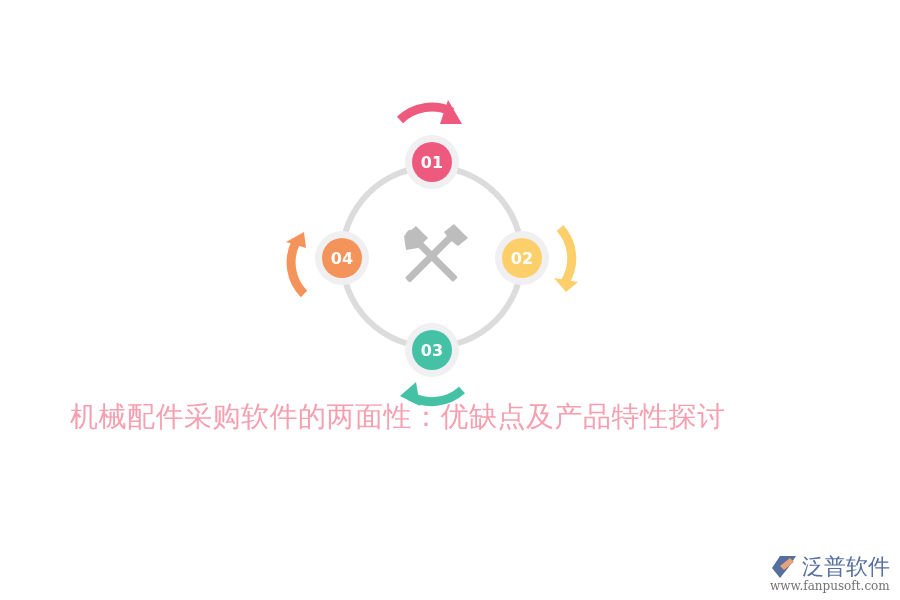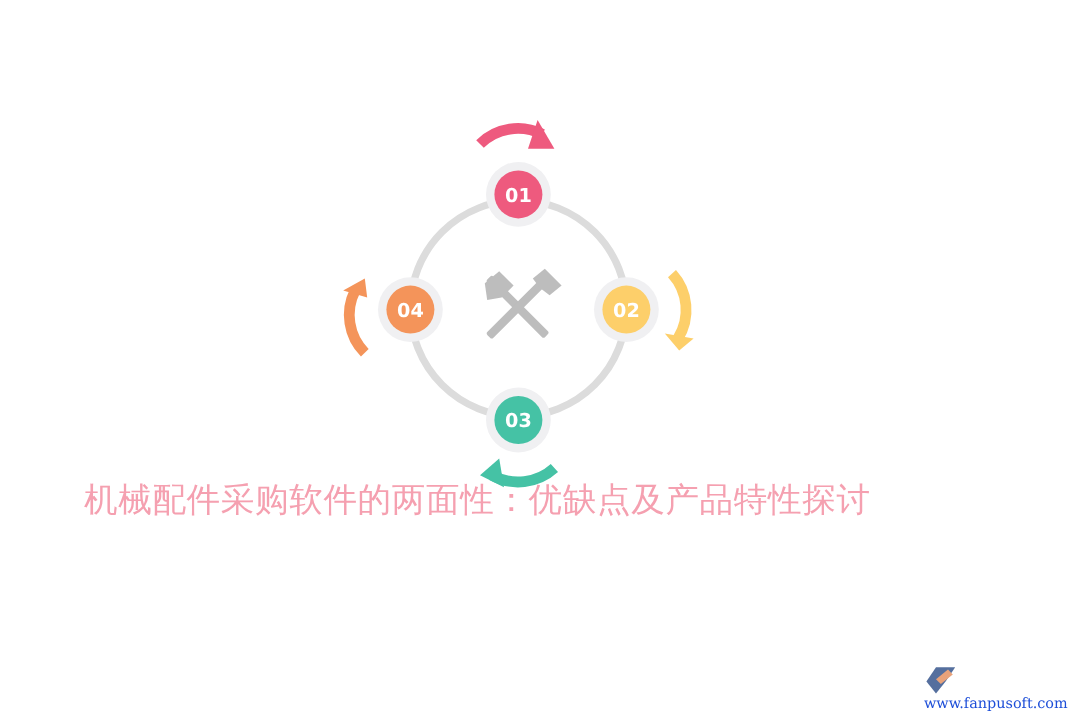--- a/index.html
+++ b/index.html
@@ -2,21 +2,21 @@
 <html><head>
 <meta charset="utf-8">
 <style>
   html,body{margin:0;padding:0;background:#ffffff;}
   body{width:900px;height:600px;position:relative;overflow:hidden;font-family:"DejaVu Sans",sans-serif;}
   #diagram{position:absolute;left:0;top:0;}
   .num{font-family:"DejaVu Sans",sans-serif;font-weight:bold;font-size:16px;fill:#ffffff;}
   #title{position:absolute;left:70px;top:398px;font-family:"DejaVu Serif",serif;font-size:28px;color:#f5a0b0;letter-spacing:0.5px;white-space:nowrap;}
   #logo{position:absolute;left:770px;top:552px;width:124px;height:46px;}
   #logo-text{position:absolute;left:32px;top:0;font-family:"DejaVu Sans",sans-serif;font-size:22px;color:#556f9e;white-space:nowrap;}
-  #logo-url{position:absolute;left:0;top:27px;font-family:"DejaVu Serif",serif;font-size:12px;color:#1d4ed8;white-space:nowrap;}
+  #logo-url{position:absolute;left:0;top:27px;font-family:"DejaVu Serif",serif;font-size:12px;color:#737373;white-space:nowrap;}
 </style>
 </head>
 <body>
 
 <svg id="diagram" width="900" height="600" viewBox="0 0 900 600">
 
   <circle cx="432" cy="257" r="90" fill="none" stroke="#dcdcdc" stroke-width="6"></circle>
 
   <g>
     <path d="M400,120 A45,45 0 0 1 452,112" fill="none" stroke="#ee5a7e" stroke-width="9" stroke-linecap="butt"></path>
@@ -64,14 +64,15 @@
   </g>
 </svg>
 
 <div id="title">机械配件采购软件的两面性：优缺点及产品特性探讨</div>
 
 <div id="logo">
   <svg width="30" height="26" style="position:absolute;left:0;top:2px;">
     <polygon points="2,14 10,2 26,2 18,14 10,24" fill="#556f9e"></polygon>
     <polygon points="10,12 20,4 24,8 14,16" fill="#e8a27a"></polygon>
   </svg>
+  <div id="logo-text">泛普软件</div>
   <div id="logo-url">www.fanpusoft.com</div>
 </div>
 
 </body></html>

